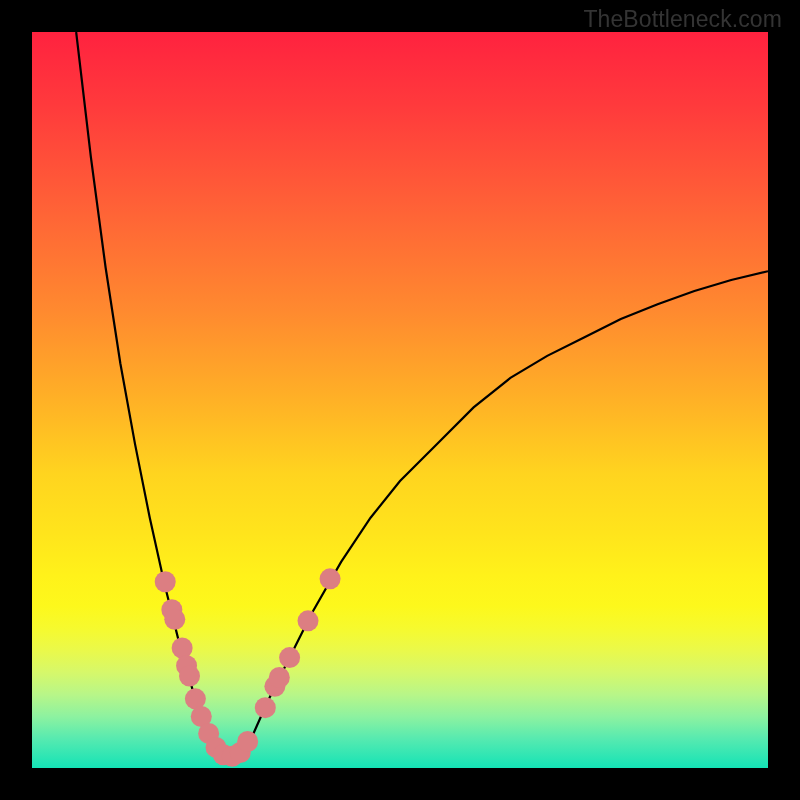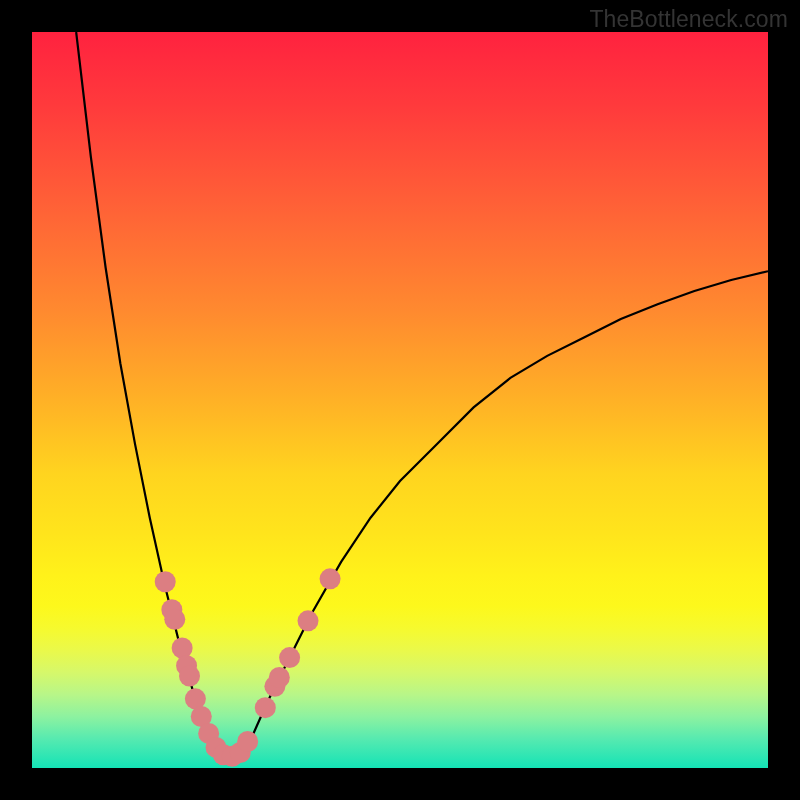--- a/index.html
+++ b/index.html
@@ -40,21 +40,21 @@
       #b8f688 90%,
       #8df2a0 93%,
       #57eab0 96%,
       #14e3b6 100%
     );
     overflow: hidden;
   }
   .credit {
     position: absolute;
     top: 6px;
-    right: 12px;
+    right: 18px;
     color: #343434;
     font-size: 23px;
     font-weight: 500;
     letter-spacing: 0.1px;
     pointer-events: none;
   }
   svg.curve {
     position: absolute;
     left: 0;
     top: 0;

